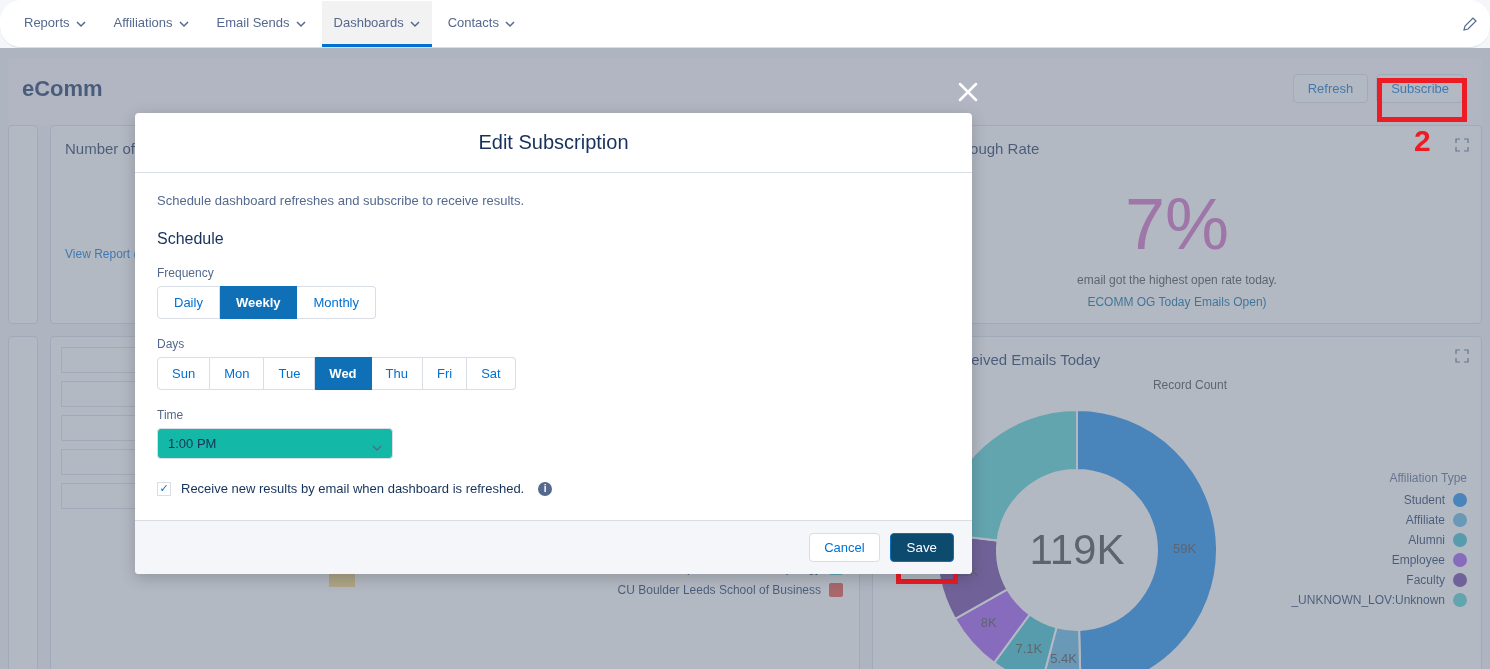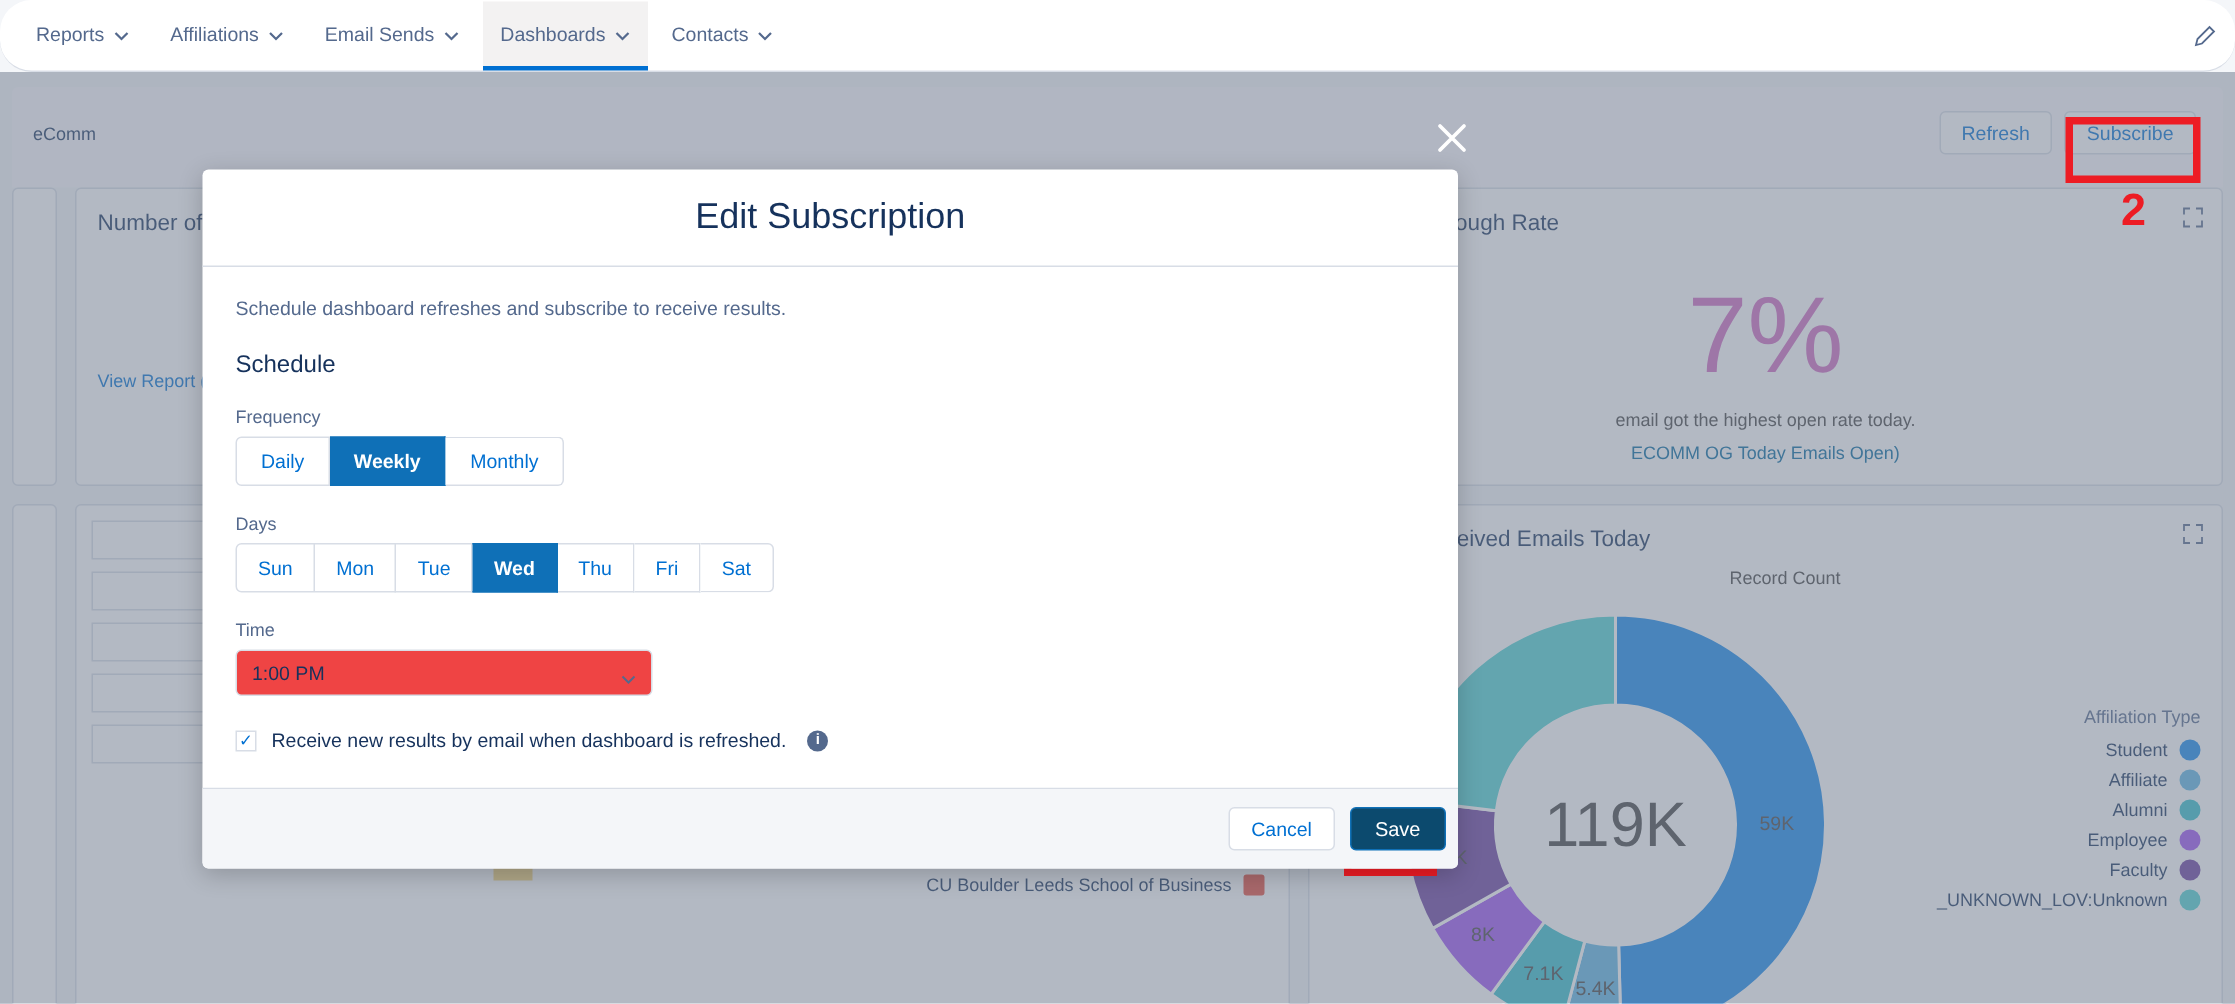--- a/index.html
+++ b/index.html
@@ -44,21 +44,21 @@
   .page-header {
     display:flex;
     align-items:center;
     justify-content:space-between;
     padding: 16px 18px 22px 14px;
     background: #faf9fc;
     margin: 10px 8px 0 8px;
     border-top-left-radius: 4px;
     border-top-right-radius: 4px;
   }
-  .page-title { font-size:12px; font-weight:400; color:#16325c; }
+  .page-title { font-size:22px; font-weight:700; color:#16325c; }
   .header-actions { display:flex; gap:8px; align-items:flex-end; }
   .btn-outline {
     background:#fff;
     border:1px solid #d8dde6;
     border-radius:4px;
     padding:6px 14px;
     color:#0070d2;
     font-size:13px;
     cursor:pointer;
   }
@@ -144,21 +144,21 @@
     box-shadow: 0 4px 16px rgba(0,0,0,.2);
     left:135px;
     top:113px;
     width:837px;
     z-index:40;
   }
   .modal-header {
     padding:18px 20px;
     border-bottom:1px solid #d8dde6;
     text-align:center;
-    font-size:24px;
+    font-size:20px;
     font-weight:400;
     color:#16325c;
   }
   .modal-body { padding:20px 22px 24px; }
   .modal-desc { font-size:13px; color:#54698d; margin-bottom:22px; }
   .section-h { font-size:16px; color:#16325c; margin-bottom:18px; }
 
   .field-label { font-size:12px; color:#54698d; margin-bottom:6px; }
   .btn-group { display:flex; margin-bottom:18px; }
   .bg-btn {
@@ -177,24 +177,24 @@
     background:#0f70b7;
     color:#fff;
     font-weight:600;
     border-color:#0f70b7;
   }
   .days-group { margin-bottom:18px; }
   .time-select {
     display:flex;
     justify-content:space-between;
     align-items:flex-end;
-    width:278px;
+    width:236px;
     border:1px solid #d8dde6;
     border-radius:4px;
-    background:#ef4444;
+    background:#14b8a6;
     padding:7px 10px;
     font-size:13px;
     color:#16325c;
     cursor:pointer;
   }
   .cb-row { display:flex; align-items:center; gap:10px; font-size:13px; color:#16325c; }
   .cb {
     width:14px; height:14px;
     border:1px solid #d8dde6;
     display:inline-flex;
@@ -208,21 +208,21 @@
     background:#54698d;
     color:#fff;
     font-size:10px;
     font-weight:700;
     display:inline-flex;
     align-items:center; justify-content:center;
     margin-left:4px;
   }
   .modal-footer {
     display:flex; justify-content:flex-end; gap:10px;
-    padding:12px 8px;
+    padding:12px 18px;
     border-top:1px solid #d8dde6;
     background:#f4f6f9;
     border-bottom-left-radius:4px;
     border-bottom-right-radius:4px;
   }
   .btn-primary {
     background:#0c4a6e;
     border:1px solid #0f70b7;
     color:#fff;
     border-radius:4px;

